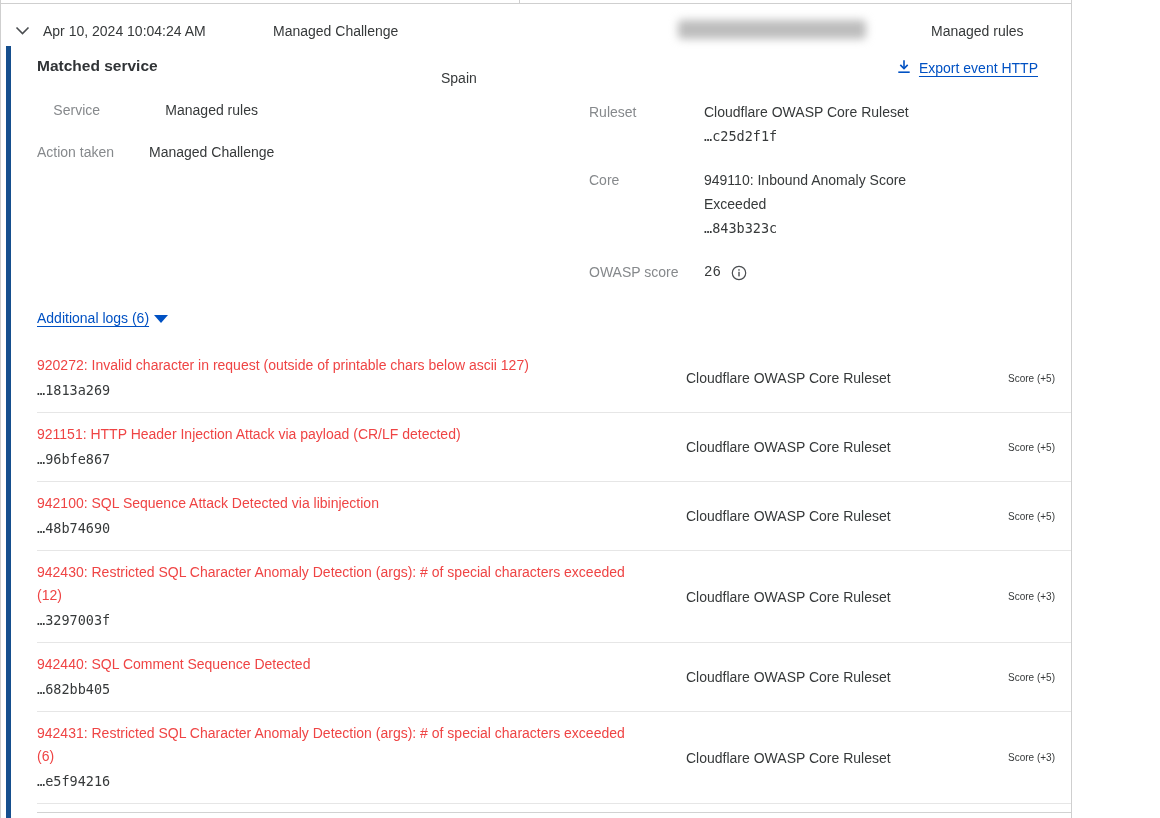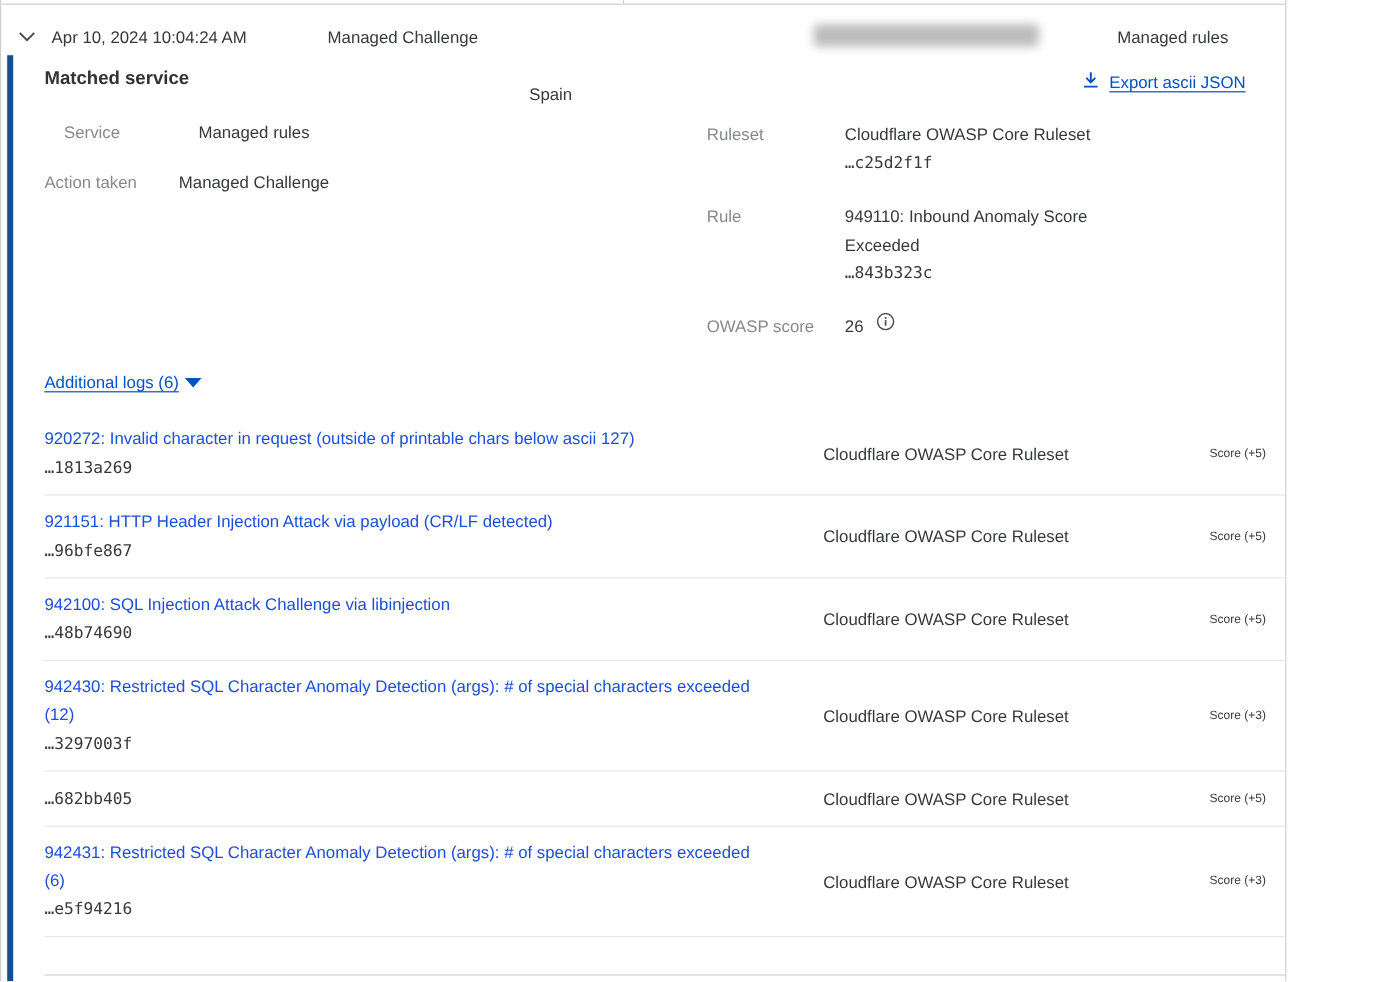--- a/index.html
+++ b/index.html
@@ -47,35 +47,35 @@
   .fields-left{position:absolute;left:36px;top:100px;}
   .fl-row{display:flex;margin-bottom:21px;line-height:21px;font-size:14px;justify-content:center;}
   .fl-row .f-label{width:112px;color:var(--text-label);}
   .fl-row .f-value{color:var(--text-dark);}
 
   .fields-right{position:absolute;left:588px;top:100px;width:400px;}
   .fr-row{display:flex;margin-bottom:20px;font-size:14px;line-height:24px;}
   .fr-row .f-label{width:115px;color:var(--text-label);flex:none;}
   .fr-row .f-body{width:240px;color:var(--text-dark);}
   .hash{font-family:"DejaVu Sans Mono", monospace;font-size:13.5px;color:var(--text-dark);}
-  .owasp-val{display:flex;align-items:flex-start;gap:10px;}
+  .owasp-val{display:flex;align-items:flex-end;gap:10px;font-family:Liberation Mono, monospace;}
   .info-btn{background:none;border:none;cursor:pointer;display:inline-flex;align-items:center;padding:0;}
 
   
   .addl-link{position:absolute;left:36px;top:310px;display:inline-flex;align-items:center;gap:5px;
     color:var(--link);font-size:14px;cursor:pointer;text-decoration:none;}
   .addl-link .lbl{text-decoration:underline;text-underline-offset:3px;}
   .caret-down{width:0;height:0;border-left:7px solid transparent;border-right:7px solid transparent;
     border-top:8px solid var(--link);margin-top:2px;}
 
   
   .logs{position:absolute;left:36px;top:344px;width:1086px;}
   .log-row{display:flex;padding:10px 0;border-bottom:1px solid var(--line-light);}
   .log-desc{width:600px;flex:none;}
-  .log-desc .d-text{font-size:14px;line-height:23px;color:#1d4ed8;}
+  .log-desc .d-text{font-size:14px;line-height:23px;color:#ef4444;}
   .log-desc .hash{display:block;line-height:24px;margin-top:1px;}
   .log-ruleset{width:320px;flex:none;padding-left:49px;align-self:center;font-size:14px;color:var(--text-dark);}
   .log-score{flex:1;padding-left:51px;align-self:center;font-size:10px;color:var(--text-dark);white-space:nowrap;}
   .bottom-line{position:absolute;left:36px;top:812px;width:1086px;height:1px;background:#d2d2d2;}
 </style>
 </head>
 <body>
 
 <div class="screen">
   <div class="top-border"></div>
@@ -100,21 +100,21 @@
 
   <div class="panel-title">Matched service</div>
   <a class="export-link">
     <span>
       <svg width="14" height="15" viewBox="0 0 14 15">
           <path d="M7 1.2v8" fill="none" stroke="#0051c3" stroke-width="1.6"></path>
           <path d="M3.3 5.9 7 9.6l3.7-3.7" fill="none" stroke="#0051c3" stroke-width="1.6"></path>
           <path d="M1.3 13.2h11.4" fill="none" stroke="#0051c3" stroke-width="1.6"></path>
         </svg>
     </span>
-    <span class="lbl">Export ascii JSON</span>
+    <span class="lbl">Export event HTTP</span>
   </a>
 
   <div class="fields-left">
     <div class="fl-row">
       <span class="f-label">Service</span>
       <span class="f-value">Managed rules</span>
     </div>
     <div class="fl-row">
       <span class="f-label">Action taken</span>
       <span class="f-value">Managed Challenge</span>
@@ -123,21 +123,21 @@
 
   <div class="fields-right">
     <div class="fr-row">
       <span class="f-label">Ruleset</span>
       <div class="f-body">
         <div>Cloudflare OWASP Core Ruleset</div>
         <div class="hash">…c25d2f1f</div>
       </div>
     </div>
     <div class="fr-row">
-      <span class="f-label">Rule</span>
+      <span class="f-label">Core</span>
       <div class="f-body">
         <div>949110: Inbound Anomaly Score Exceeded</div>
         <div class="hash">…843b323c</div>
       </div>
     </div>
     <div class="fr-row">
       <span class="f-label">OWASP score</span>
       <div class="f-body owasp-val">
         <span>26</span>
         <button class="info-btn">
@@ -173,38 +173,39 @@
       <div class="log-desc">
         <span class="d-text">921151: HTTP Header Injection Attack via payload (CR/LF detected)</span>
         <span class="hash">…96bfe867</span>
       </div>
       <div class="log-ruleset">Cloudflare OWASP Core Ruleset</div>
       <div class="log-score">Score (+5)</div>
     </div>
 
     <div class="log-row">
       <div class="log-desc">
-        <span class="d-text">942100: SQL Injection Attack Challenge via libinjection</span>
+        <span class="d-text">942100: SQL Sequence Attack Detected via libinjection</span>
         <span class="hash">…48b74690</span>
       </div>
       <div class="log-ruleset">Cloudflare OWASP Core Ruleset</div>
       <div class="log-score">Score (+5)</div>
     </div>
 
     <div class="log-row">
       <div class="log-desc">
         <span class="d-text">942430: Restricted SQL Character Anomaly Detection (args): # of special characters exceeded (12)</span>
         <span class="hash">…3297003f</span>
       </div>
       <div class="log-ruleset">Cloudflare OWASP Core Ruleset</div>
       <div class="log-score">Score (+3)</div>
     </div>
 
     <div class="log-row">
       <div class="log-desc">
+        <span class="d-text">942440: SQL Comment Sequence Detected</span>
         <span class="hash">…682bb405</span>
       </div>
       <div class="log-ruleset">Cloudflare OWASP Core Ruleset</div>
       <div class="log-score">Score (+5)</div>
     </div>
 
     <div class="log-row">
       <div class="log-desc">
         <span class="d-text">942431: Restricted SQL Character Anomaly Detection (args): # of special characters exceeded (6)</span>
         <span class="hash">…e5f94216</span>

